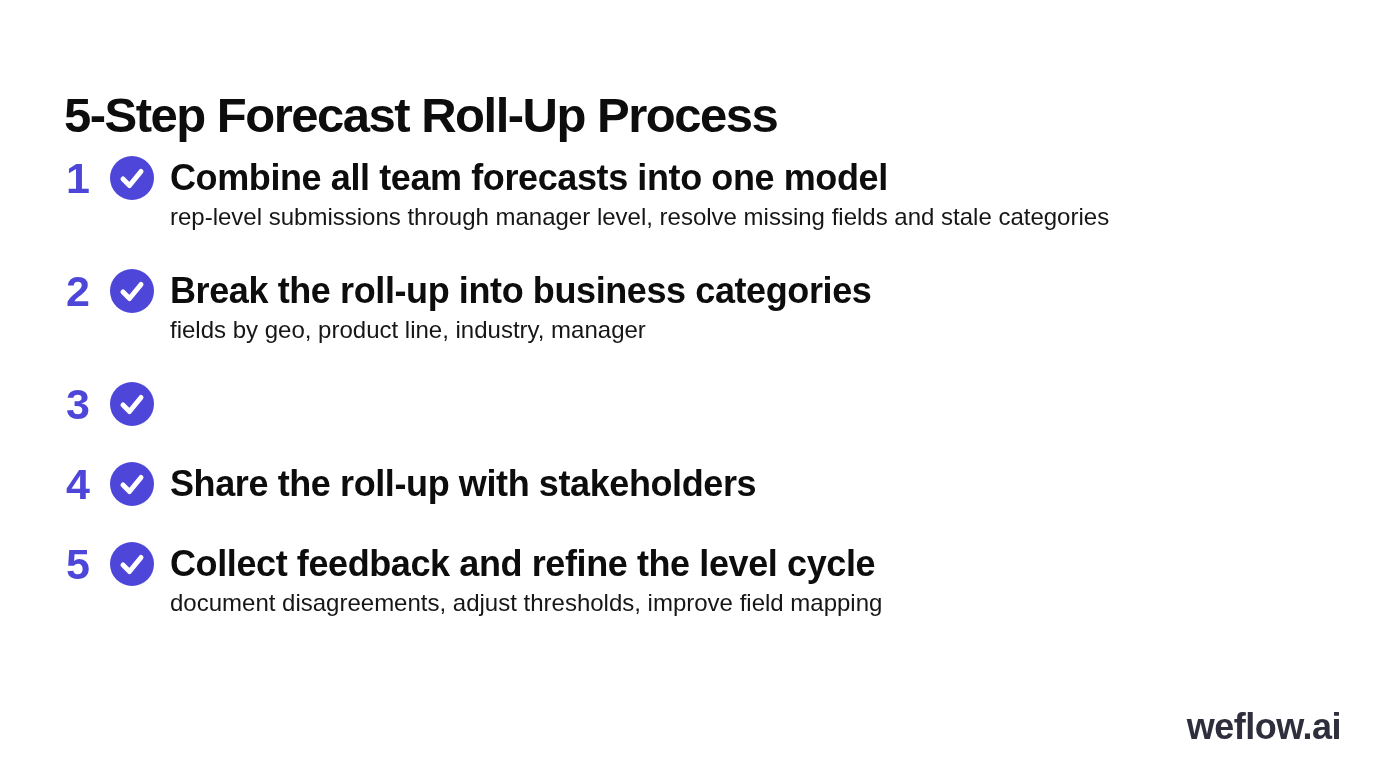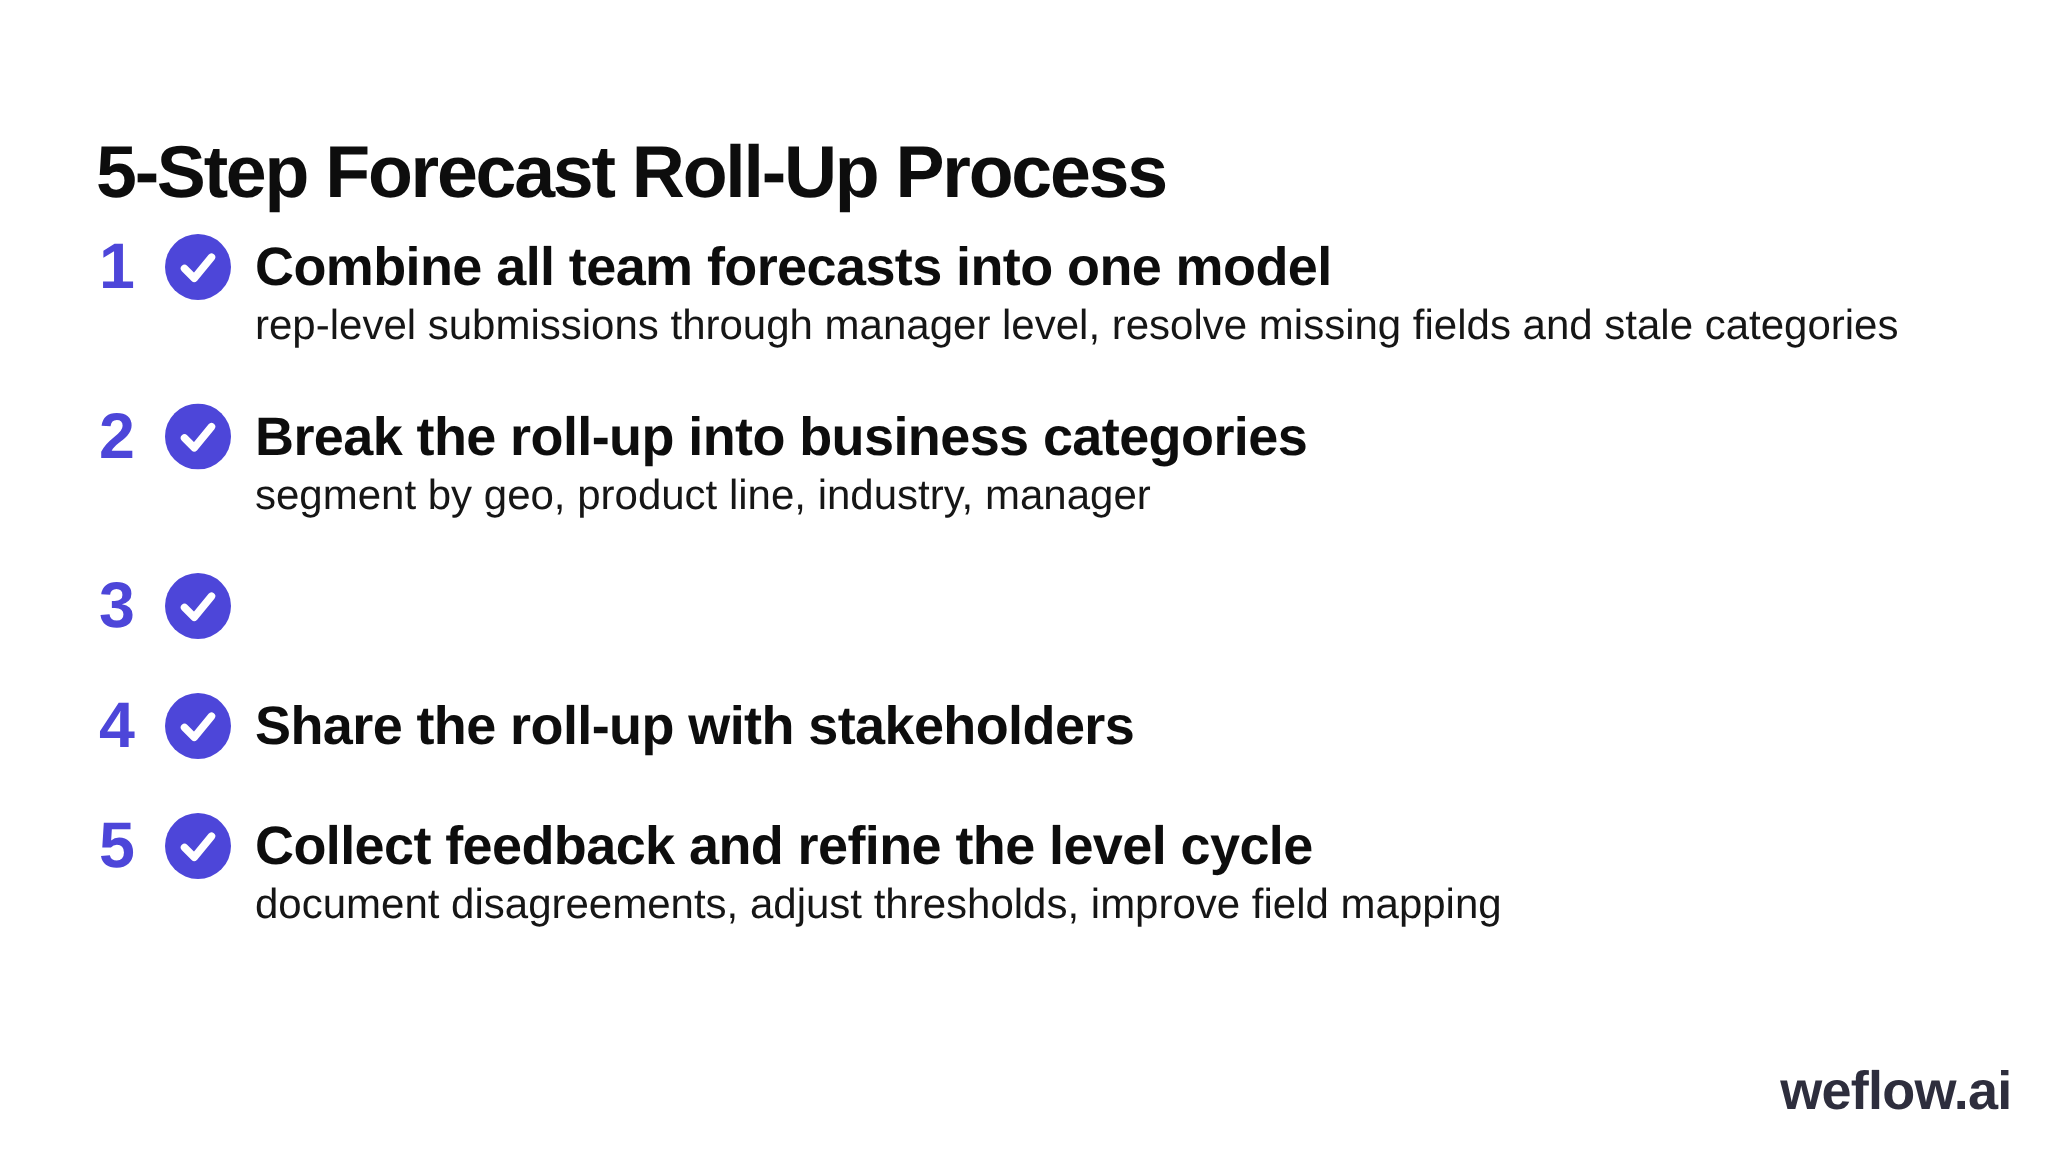--- a/index.html
+++ b/index.html
@@ -59,21 +59,21 @@
   }
   .step-title {
     font-size: 36px;
     font-weight: bold;
     line-height: 44px;
     letter-spacing: -0.4px;
     color: #0d0d0d;
     white-space: nowrap;
   }
   .step-desc {
-    font-size: 28px;
+    font-size: 24px;
     line-height: 33px;
     color: #161616;
     white-space: nowrap;
   }
   .brand {
     position: absolute;
     right: 35px;
     bottom: 20px;
     font-size: 36px;
     font-weight: bold;
@@ -107,21 +107,21 @@
     <div class="step">
       <div class="step-number">2</div>
       <div class="step-icon">
         <svg width="44" height="44" viewBox="0 0 44 44">
           <circle cx="22" cy="22" r="22" fill="#4D46D9"></circle>
           <path d="M13 23 L19.5 29.5 L31 15.5" stroke="#ffffff" stroke-width="5" fill="none" stroke-linecap="round" stroke-linejoin="round"></path>
         </svg>
       </div>
       <div class="step-body">
         <div class="step-title">Break the roll-up into business categories</div>
-        <div class="step-desc">segment by geo, product line, industry, manager</div>
+        <div class="step-desc">fields by geo, product line, industry, manager</div>
       </div>
     </div>
 
     <div class="step">
       <div class="step-number">3</div>
       <div class="step-icon">
         <svg width="44" height="44" viewBox="0 0 44 44">
           <circle cx="22" cy="22" r="22" fill="#4D46D9"></circle>
           <path d="M13 23 L19.5 29.5 L31 15.5" stroke="#ffffff" stroke-width="5" fill="none" stroke-linecap="round" stroke-linejoin="round"></path>
         </svg>

